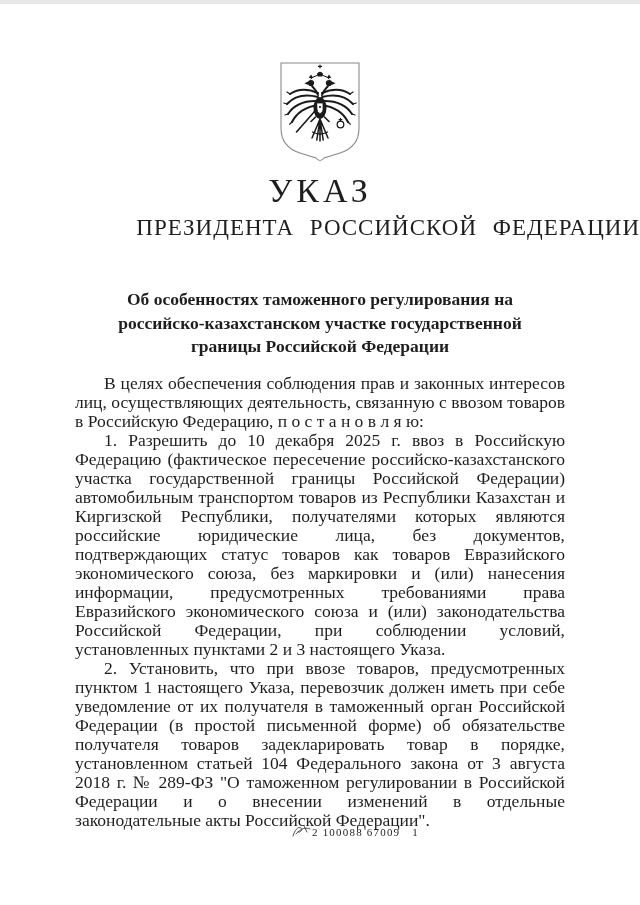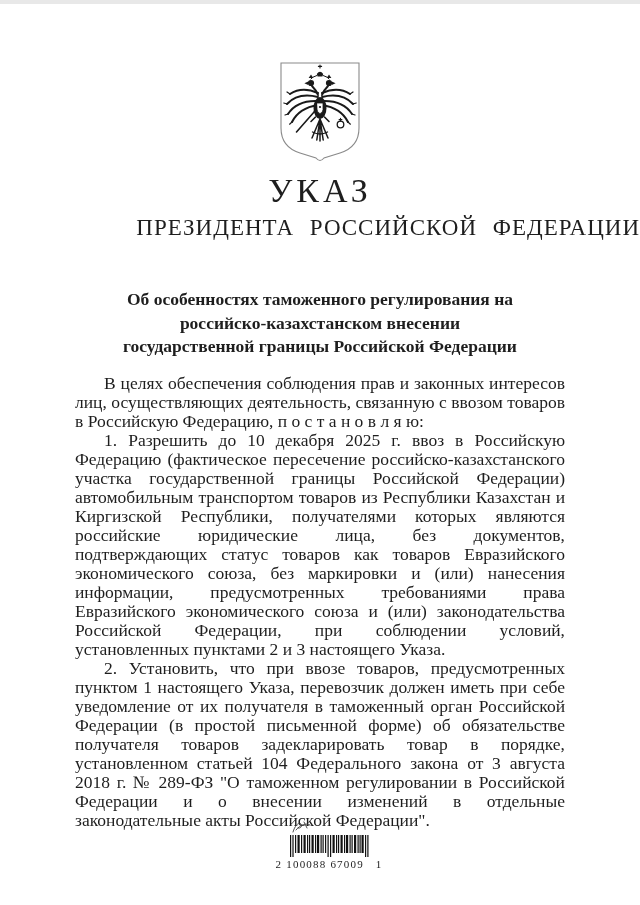--- a/index.html
+++ b/index.html
@@ -39,21 +39,21 @@
     margin:15px auto 0;
     font-size:17.5px;
     line-height:19px;
     text-align:justify;
   }
   .body-text p { margin:0; padding:0; text-indent:29px; }
   .barcode-block {
     position:absolute;
     left:284px; top:816px;
     width:90px;
-    display:flex; flex-direction:column; align-items:center;
+    display:flex; flex-direction:row; align-items:center;
   }
   .mark-row { width:100%; height:15px; }
   .mark-row svg { display:block; margin-left:8px; }
   .bars-svg { display:block; }
   .barcode-digits {
     margin-top:1px;
     font-size:11px;
     letter-spacing:1.2px;
     white-space:pre;
     color:#1e1e1e;
@@ -109,21 +109,21 @@
     <path d="M62.5,59.2 v-3 M61.1,57.6 h2.8" stroke-width="1.1"></path>
 
     <path d="M42,57 L34,76 M42,57 L38.8,78 M42,57 L42,79 M42,57 L45.2,78 M42,57 L50,76" stroke-width="1.5"></path>
     <path d="M34.5,70 Q42,74 49.5,70" stroke-width="1.4"></path>
   </svg>
 
   <h1 class="doc-type">УКАЗ</h1>
 
   <div class="issuer">ПРЕЗИДЕНТА РОССИЙСКОЙ ФЕДЕРАЦИИ</div>
 
-  <div class="subject">Об особенностях таможенного регулирования на российско-казахстанском внесении государственной границы Российской Федерации</div>
+  <div class="subject">Об особенностях таможенного регулирования на российско-казахстанском участке государственной границы Российской Федерации</div>
 
   <div class="body-text">
     <p>В целях обеспечения соблюдения прав и законных интересов лиц, осуществляющих деятельность, связанную с ввозом товаров в Российскую Федерацию, п о с т а н о в л я ю:</p>
     <p>1. Разрешить до 10 декабря 2025 г. ввоз в Российскую Федерацию (фактическое пересечение российско-казахстанского участка государственной границы Российской Федерации) автомобильным транспортом товаров из Республики Казахстан и Киргизской Республики, получателями которых являются российские юридические лица, без документов, подтверждающих статус товаров как товаров Евразийского экономического союза, без маркировки и (или) нанесения информации, предусмотренных требованиями права Евразийского экономического союза и (или) законодательства Российской Федерации, при соблюдении условий, установленных пунктами 2 и 3 настоящего Указа.</p>
     <p>2. Установить, что при ввозе товаров, предусмотренных пунктом 1 настоящего Указа, перевозчик должен иметь при себе уведомление от их получателя в таможенный орган Российской Федерации (в простой письменной форме) об обязательстве получателя товаров задекларировать товар в порядке, установленном статьей 104 Федерального закона от 3 августа 2018 г. № 289-ФЗ "О таможенном регулировании в Российской Федерации и о внесении изменений в отдельные законодательные акты Российской Федерации".</p>
   </div>
 
   <div class="barcode-block">
     <div class="mark-row">
       <svg width="20" height="14" viewBox="0 0 20 14" fill="none" stroke="#3a3a3a" stroke-width="0.9" stroke-linecap="round">

